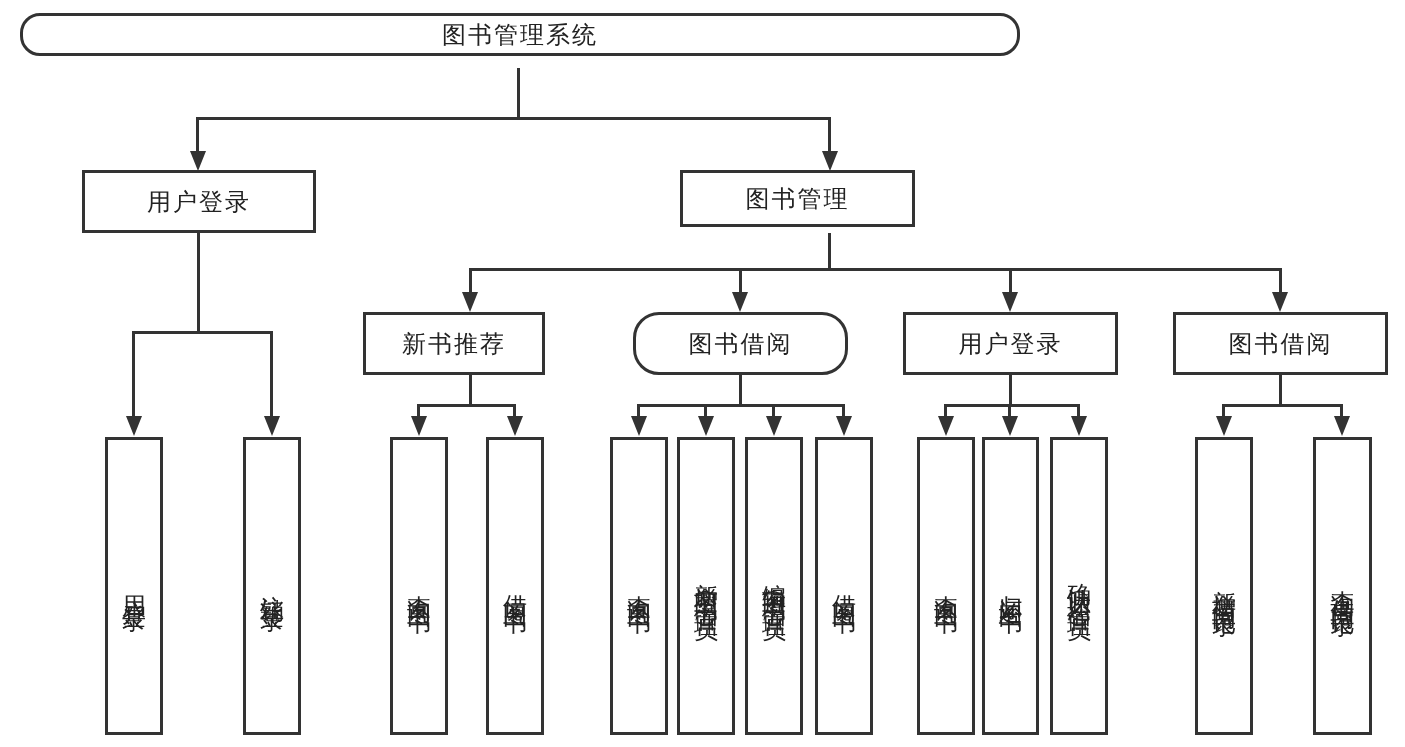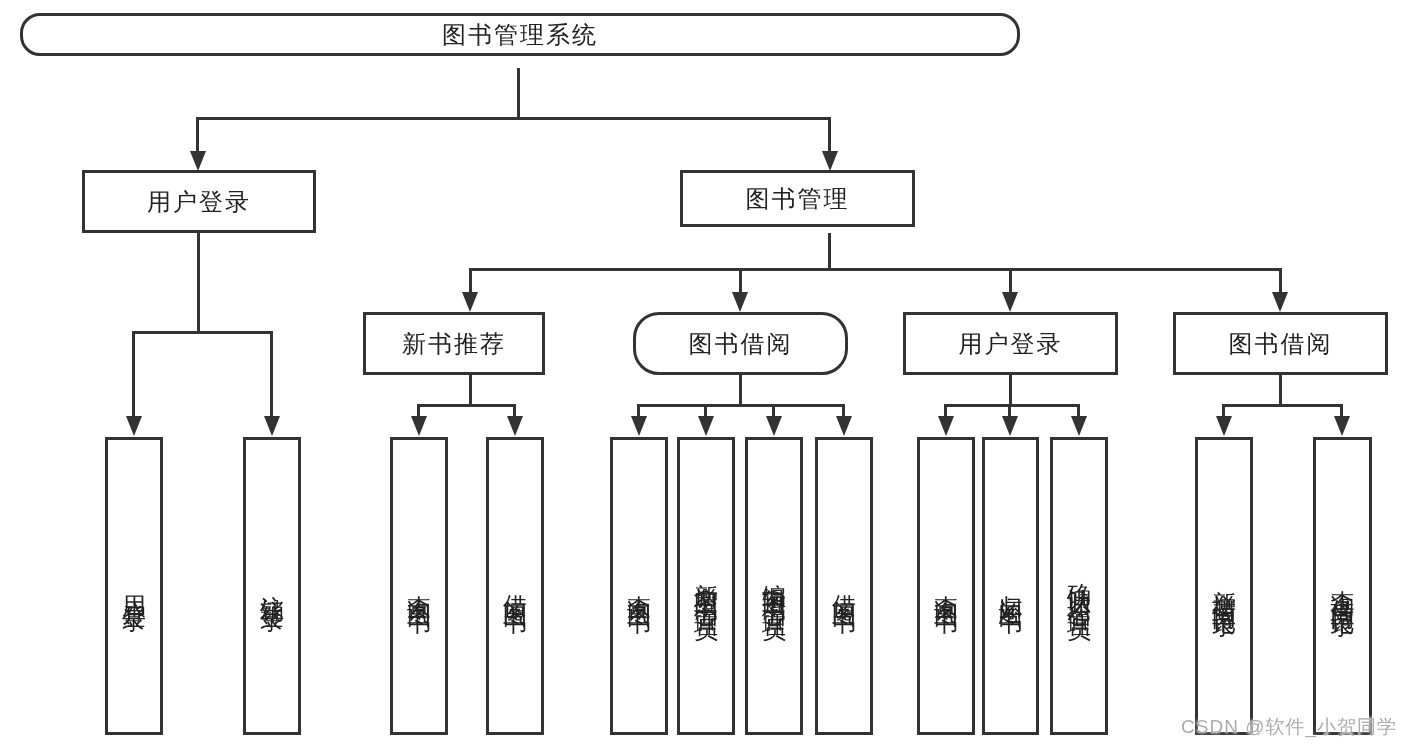--- a/index.html
+++ b/index.html
@@ -136,15 +136,14 @@
   <div class="box leaf" style="left:745px; top:437px; width:58px; height:298px;">编辑图书（管理员）</div>
   <div class="box leaf" style="left:815px; top:437px; width:58px; height:298px;">借阅图书</div>
 
   <div class="box leaf" style="left:917px; top:437px; width:58px; height:298px;">查询图书</div>
   <div class="box leaf" style="left:982px; top:437px; width:57px; height:298px;">归还图书</div>
   <div class="box leaf" style="left:1050px; top:437px; width:58px; height:298px;">确认归还（管理员）</div>
 
   <div class="box leaf" style="left:1195px; top:437px; width:58px; height:298px;">新增借阅记录</div>
   <div class="box leaf" style="left:1313px; top:437px; width:59px; height:298px;">查询借阅记录</div>
 
-  <div class="watermark">CSDN @软件_小贺同学</div>
 
 </div>
 
 </body></html>

